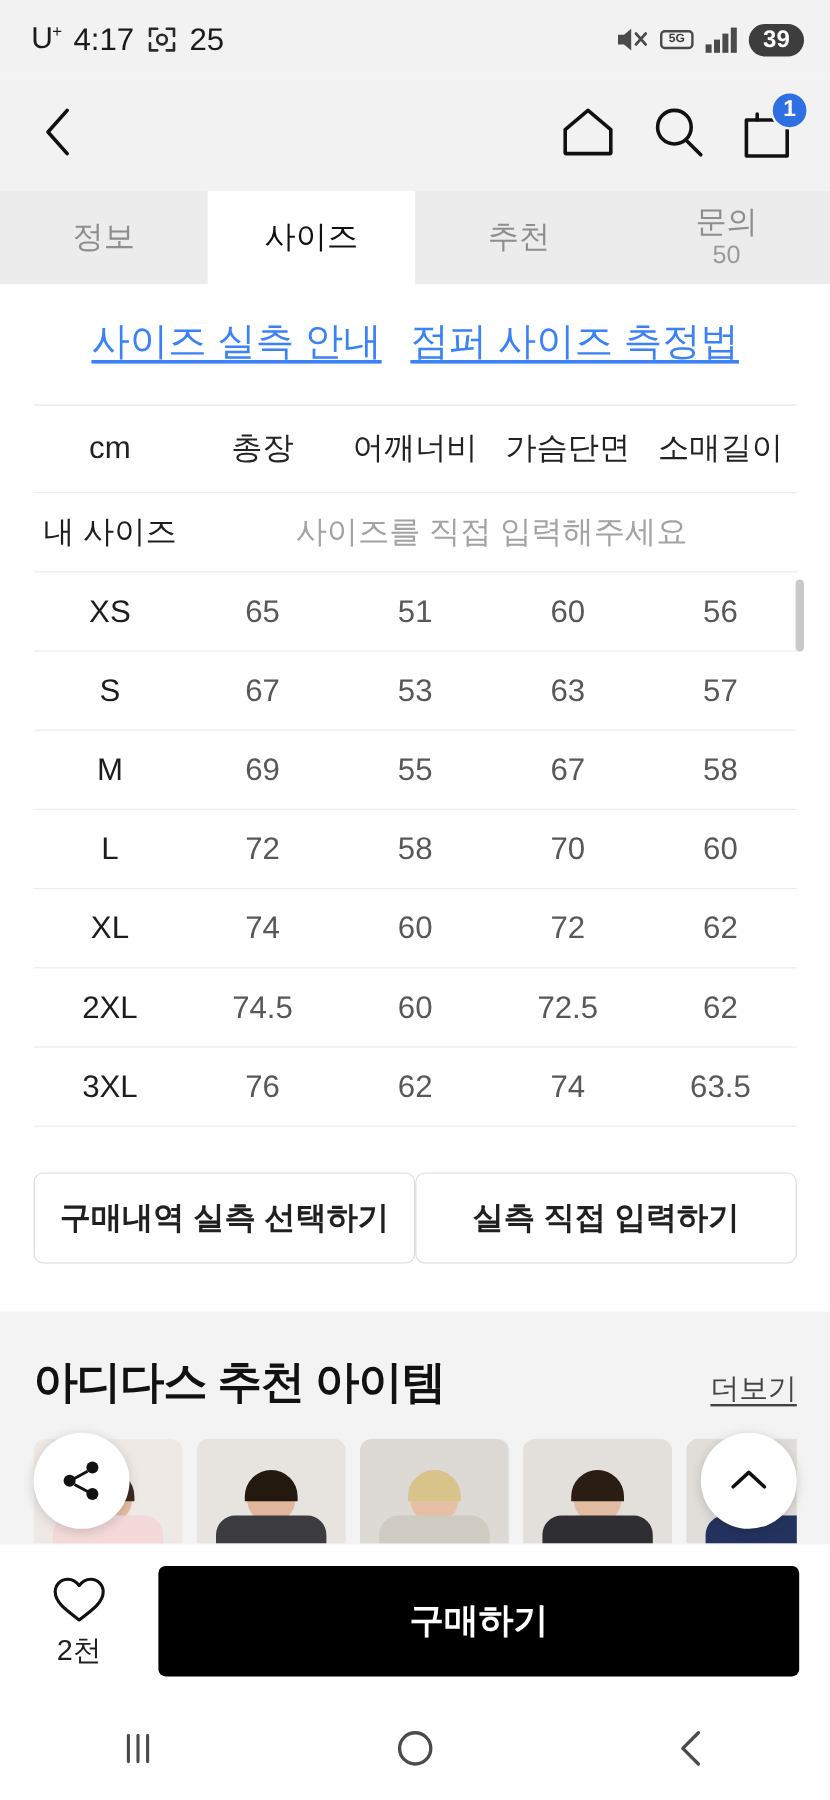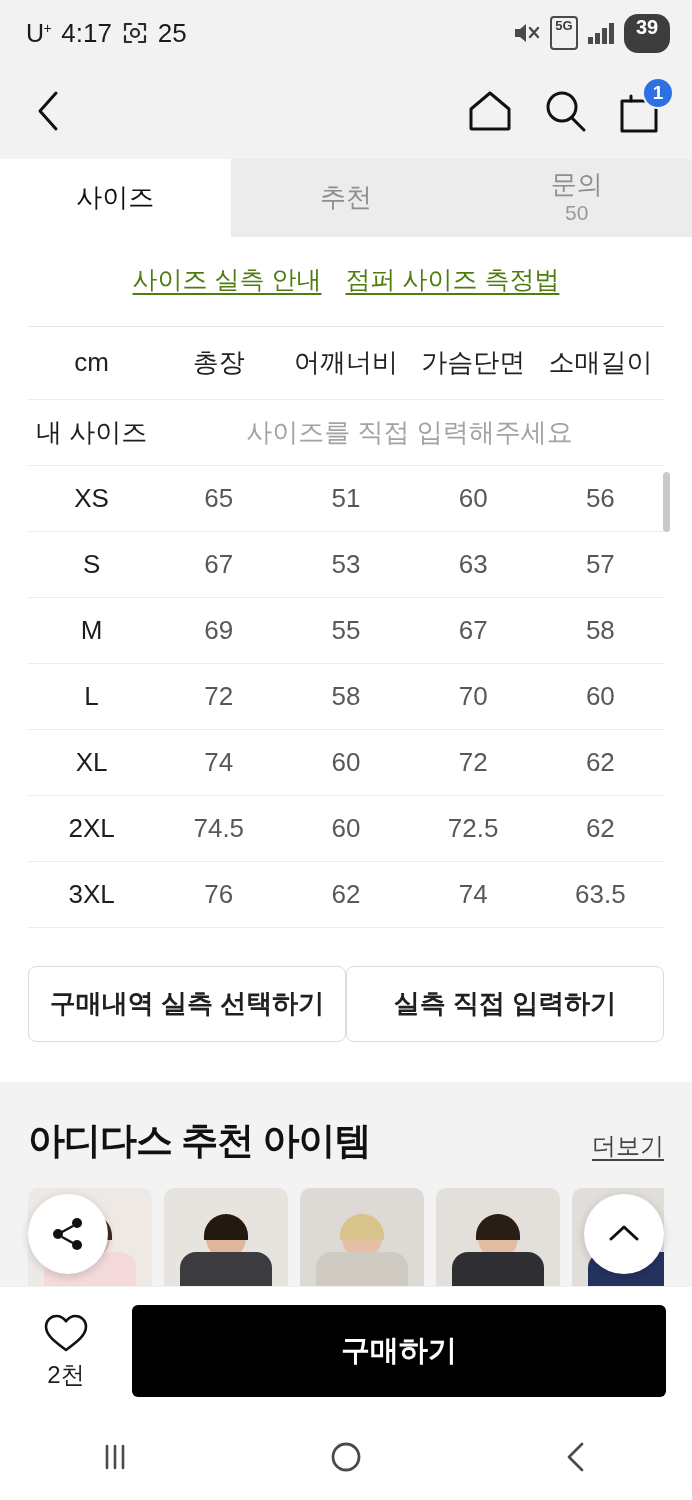--- a/index.html
+++ b/index.html
@@ -41,32 +41,32 @@
     display: flex;
     align-items: center;
     gap: 9px;
   }
   .status-icon { display: flex; align-items: center; }
   .batt-pill {
     background: #3d3d3d;
     color: #ffffff;
     border-radius: 14px;
     font-size: 20px;
-    padding: 3px 11px 16px;
+    padding: 3px 11px 4px;
     font-weight: 600;
     line-height: 1;
     min-width: 46px;
     text-align: center;
   }
   .icon5g {
     border: 2px solid #4a4a4a;
     border-radius: 4px;
-    font-size: 13px;
+    font-size: 10px;
     font-weight: 700;
-    padding: 1px 2px 16px;
+    padding: 1px 2px 0;
     line-height: 1.05;
     color: #3a3a3a;
     text-align: center;
     width: 28px;
   }
 
   
   .topnav {
     height: 93px;
     background: #f2f2f2;
@@ -119,22 +119,22 @@
   
   .guide-links {
     display: flex;
     justify-content: center;
     gap: 24px;
     padding: 26px 0 18px;
     background: #ffffff;
     flex: none;
   }
   .guide-links a {
-    font-size: 25px;
-    color: #4d7c0f;
+    font-size: 32px;
+    color: #3b82f6;
     text-decoration: underline;
     text-underline-offset: 5px;
   }
 
   
   .table-wrap {
     margin: 12px 28px 0 28px;
     border-top: 1px solid #e6e6e6;
     position: relative;
     flex: none;
@@ -363,20 +363,23 @@
         <svg width="46" height="48" viewBox="0 0 46 48">
             <path d="M6 14h34v30H6z" stroke="#111" stroke-width="3" fill="none" stroke-linejoin="round"></path>
             <path d="M15 14V9" stroke="#111" stroke-width="3" stroke-linecap="round"></path>
           </svg>
         <span class="badge">1</span>
       </span>
     </div>
   </div>
 
   <div class="tabs">
+    <div class="tab">
+      <span>정보</span>
+    </div>
     <div class="tab active">
       <span>사이즈</span>
     </div>
     <div class="tab">
       <span>추천</span>
     </div>
     <div class="tab">
       <span>문의</span>
       <span class="sub">50</span>
     </div>

